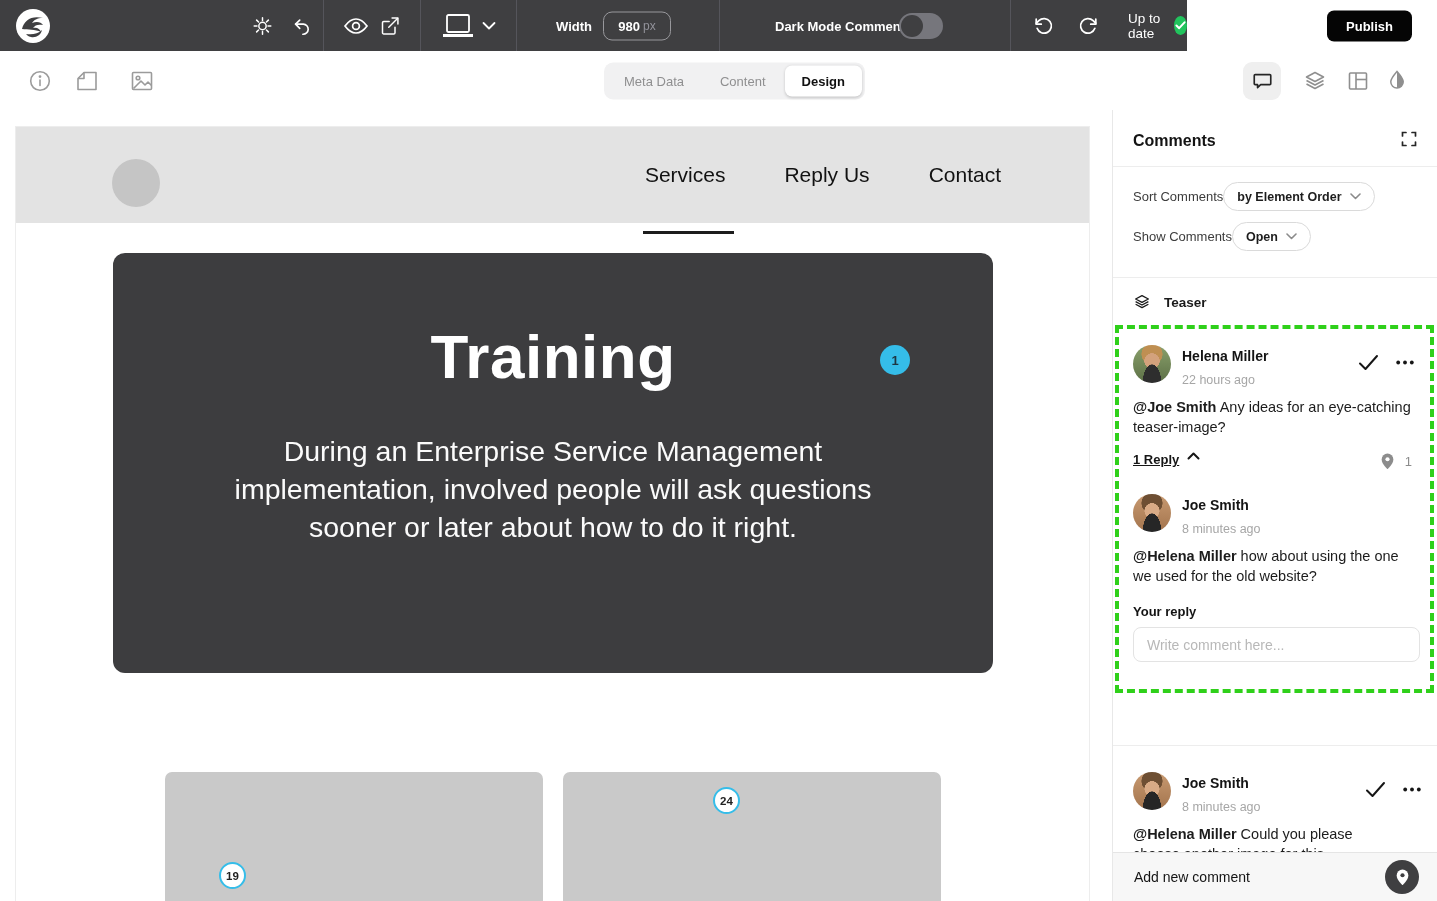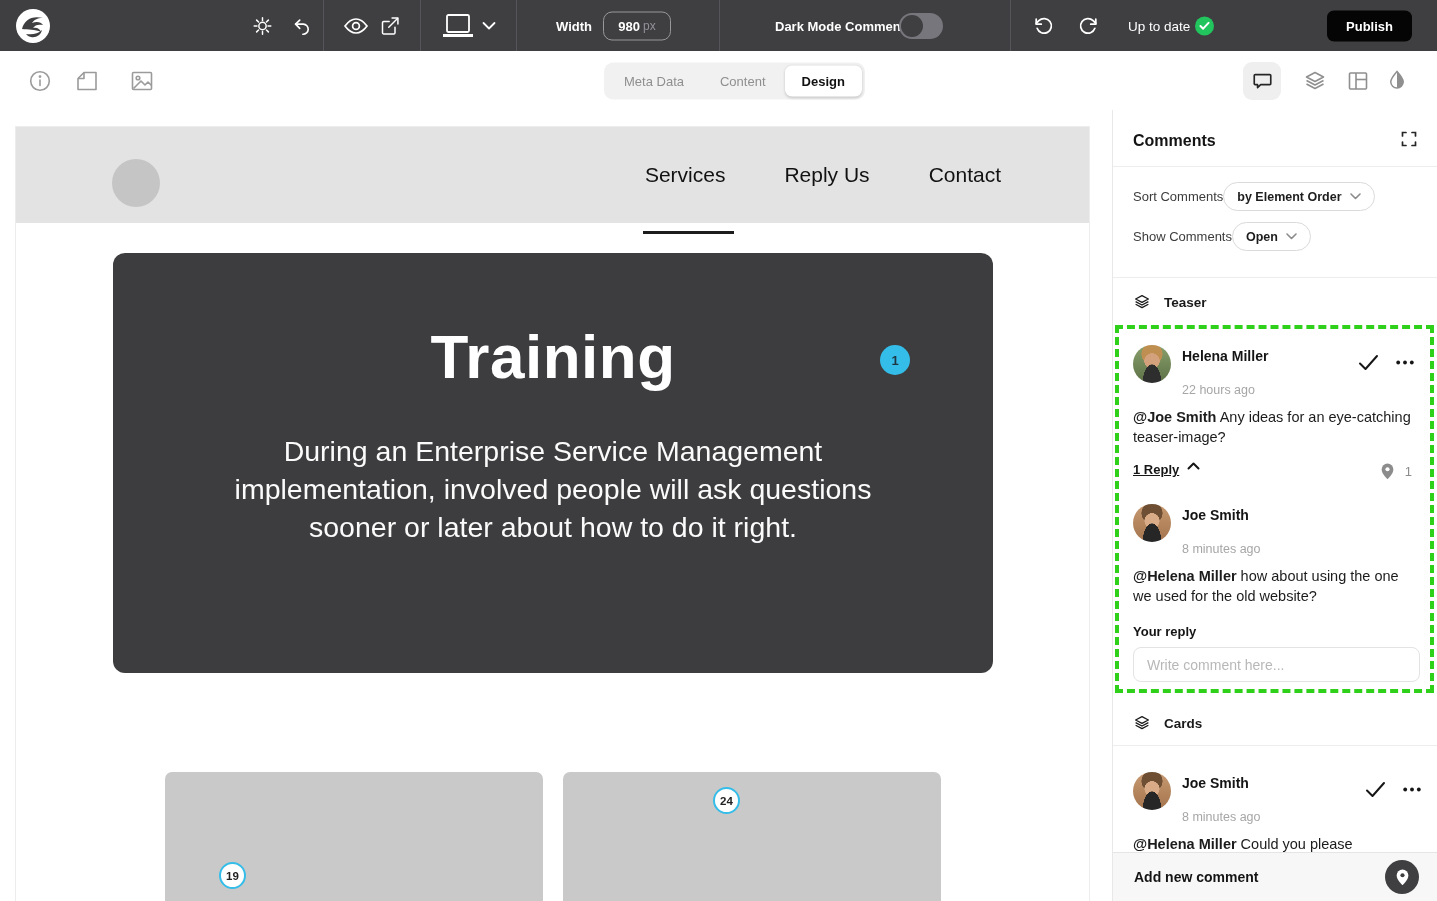--- a/index.html
+++ b/index.html
@@ -1,20 +1,20 @@
 <!DOCTYPE html>
 <html><head>
 <meta charset="utf-8">
 <style>
   * { box-sizing: border-box; margin: 0; padding: 0; }
   html,body { width:1437px; height:901px; overflow:hidden; background:#fff;
     font-family:"Liberation Sans","DejaVu Sans",sans-serif; }
 
   
-  .topbar { position:absolute; top:0; left:0; width:1437px; height:51px; background:#3f3f41; }
+  .topbar { position:absolute; top:0; left:0; width:1187px; height:51px; background:#3f3f41; }
   .tdiv { position:absolute; top:0; width:1px; height:51px; background:#55555b; }
   .tpos { position:absolute; top:50%; transform:translateY(-50%); display:flex; align-items:center; }
   .tpos svg { display:block; }
   .logo-wrap { left:14px; }
   .width-label { left:556px; color:#fff; font-size:13px; font-weight:700; }
   .width-input { left:603px; width:68px; height:29px; border:1.5px solid #98989c; border-radius:9px;
     display:flex; align-items:center; justify-content:center; gap:3px; }
   .width-input .val { color:#fff; font-size:13px; font-weight:700; }
   .width-input .unit { color:#92929a; font-size:12px; }
   .dm-label { left:775px; color:#fff; font-size:13px; font-weight:700; }
@@ -75,36 +75,36 @@
       radial-gradient(circle at 50% 42%, #d3a27c 0 26%, transparent 27%),
       radial-gradient(circle at 50% 24%, #bf8f52 0 30%, transparent 31%),
       linear-gradient(#8aa06b,#5c7046); }
   .avatar.joe { background:
       radial-gradient(ellipse at 50% 100%, #262626 0 34%, transparent 35%),
       radial-gradient(circle at 50% 44%, #d9ab86 0 26%, transparent 27%),
       radial-gradient(circle at 50% 24%, #6e4f33 0 30%, transparent 31%),
       linear-gradient(#c89a71,#a3744d); }
   .c-meta { margin-left:11px; flex:1; padding-top:3px; }
   .c-name { font-size:14px; font-weight:700; color:#141414; }
-  .c-time { font-size:12.5px; color:#a6a6a6; margin-top:19px; }
+  .c-time { font-size:12.5px; color:#a6a6a6; margin-top:9px; }
   .c-actions { display:flex; align-items:center; gap:17px; padding-top:9px; }
   .c-body { padding:11px 16px 0 14px; font-size:14.5px; line-height:19.5px; color:#1c1c1c; }
   .c-body .mention { font-weight:700; }
   .reply-row { display:flex; align-items:flex-start; padding:15px 18px 0 14px; }
   .reply-link { font-size:13px; font-weight:700; color:#161616; text-decoration:underline; }
   .reply-row .chev { margin-left:8px; }
   .reply-count { margin-left:auto; display:flex; align-items:center; gap:10px; color:#8c8c8c; font-size:13px; }
   .your-reply { padding:18px 14px 0; font-size:13px; font-weight:700; color:#141414; }
   .reply-input { margin:8px 14px 0; width:287px; height:35px; border:1px solid #e3e3e3; border-radius:8px;
     padding:0 13px; font-size:14px; color:#444; font-family:inherit; outline:none; }
   .reply-input::placeholder { color:#b8b8b8; }
   .abs { position:absolute; left:0; right:0; }
   .addbar { position:absolute; left:0; bottom:0; width:100%; height:49px; background:#f7f7f7;
     border-top:1px solid #e5e5e5; display:flex; align-items:center; padding:0 18px 0 21px; z-index:6; }
-  .addbar .lbl { font-size:14px; font-weight:700; color:#141414; }
+  .addbar .lbl { font-size:14px; font-weight:400; color:#141414; }
   .pinbtn { margin-left:auto; width:34px; height:34px; border-radius:50%; background:#3f3f41;
     display:flex; align-items:center; justify-content:center; }
 </style>
 </head>
 <body>
 
 <div class="topbar">
   <div class="tpos logo-wrap">
     <svg width="38" height="38" viewBox="0 0 38 38">
       <circle cx="19" cy="19" r="17" fill="#fff"></circle>
@@ -359,28 +359,20 @@
         <div class="c-time">8 minutes ago</div>
       </div>
     </div>
     <div class="c-body">
       <span class="mention">@Helena Miller</span><span> how about using the one we used for the old website?</span>
     </div>
     <div class="your-reply">Your reply</div>
     <input class="reply-input" type="text" placeholder="Write comment here..." style="">
   </div>
 
-  <div class="section-row abs" style="top:589px">
-    <svg width="18" height="18" viewBox="0 0 24 24" fill="none" stroke="#1a1a1a" stroke-width="1.7" stroke-linejoin="round">
-      <path d="M12 3.5 20.5 8 12 12.5 3.5 8z"></path>
-        <path d="M3.5 11.5 12 16l8.5-4.5"></path>
-        <path d="M3.5 15 12 19.5 20.5 15"></path>
-    </svg>
-    <span>Cards</span>
-  </div>
   <div class="hdiv abs" style="top:635px"></div>
 
   <div class="abs" style="top:648px">
     <div class="c-head" style="padding:14px 16px 0 20px">
       <div class="avatar joe"></div>
       <div class="c-meta">
         <div class="c-name">Joe Smith</div>
         <div class="c-time">8 minutes ago</div>
       </div>
       <div class="c-actions">

